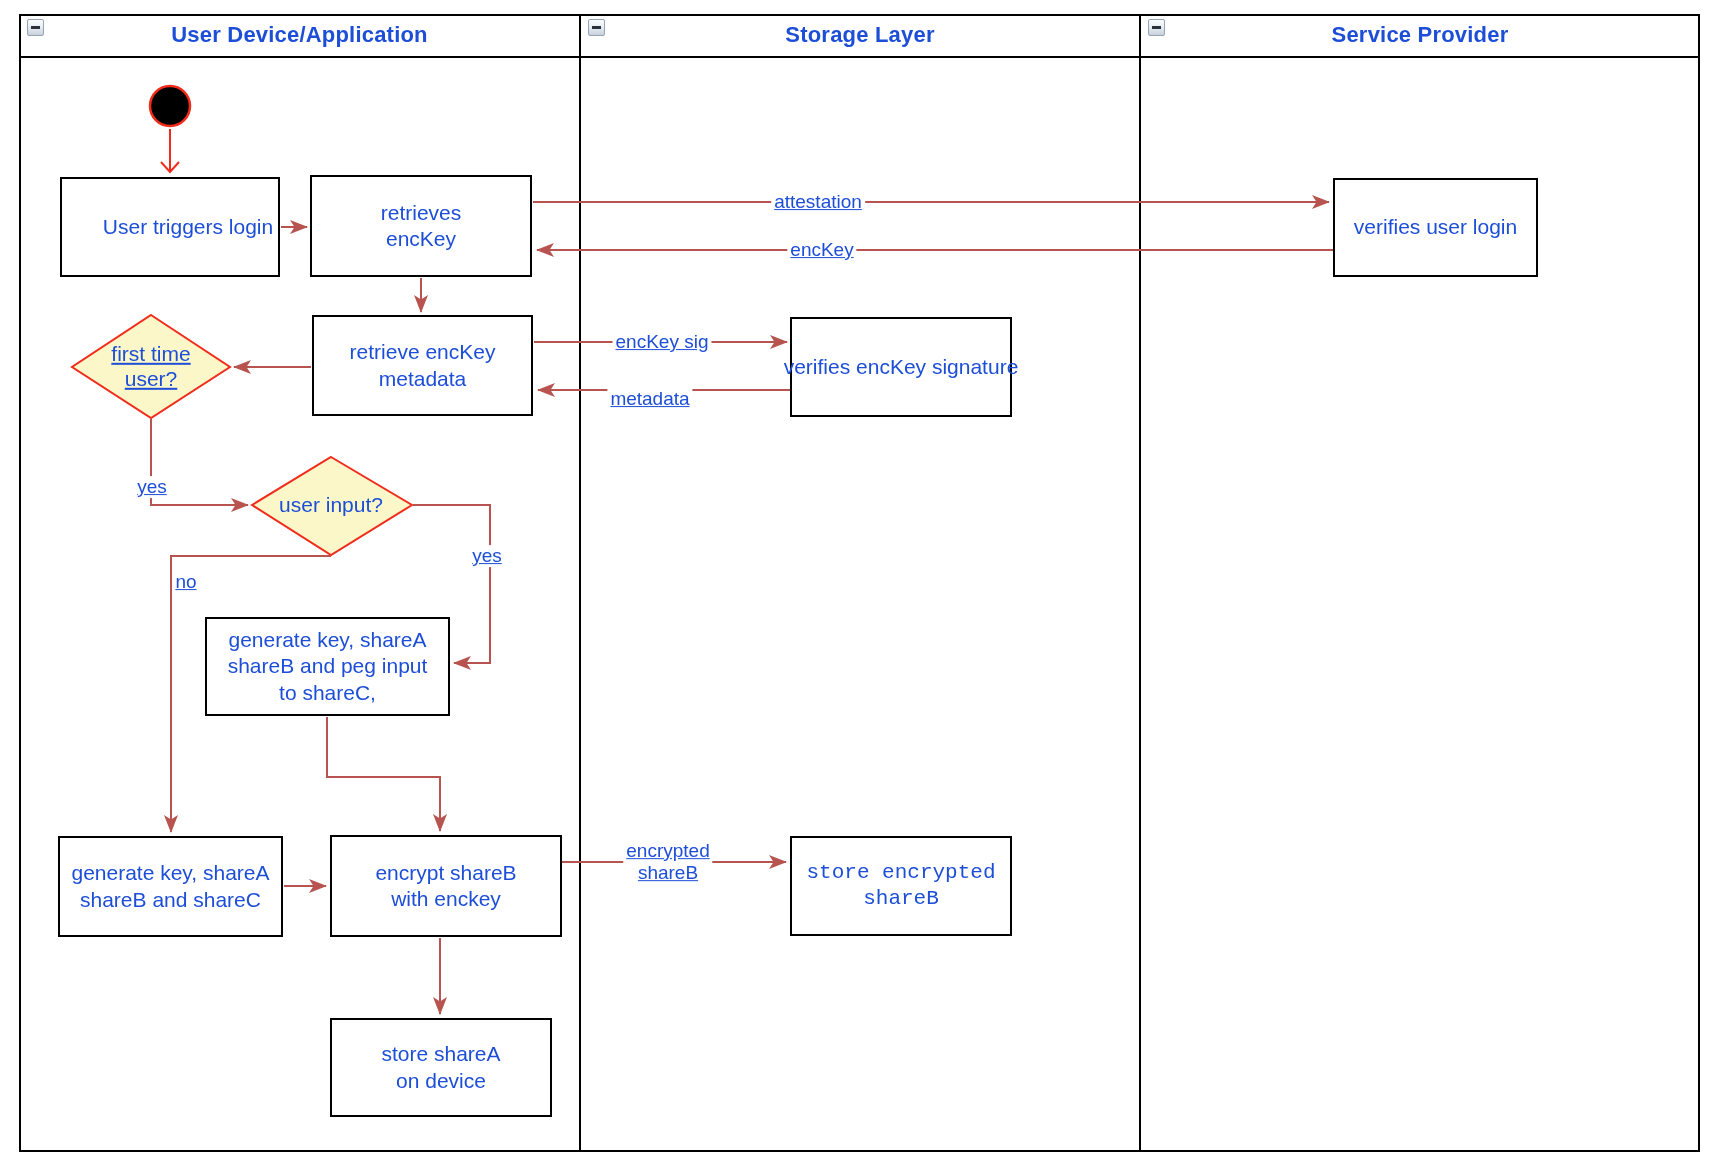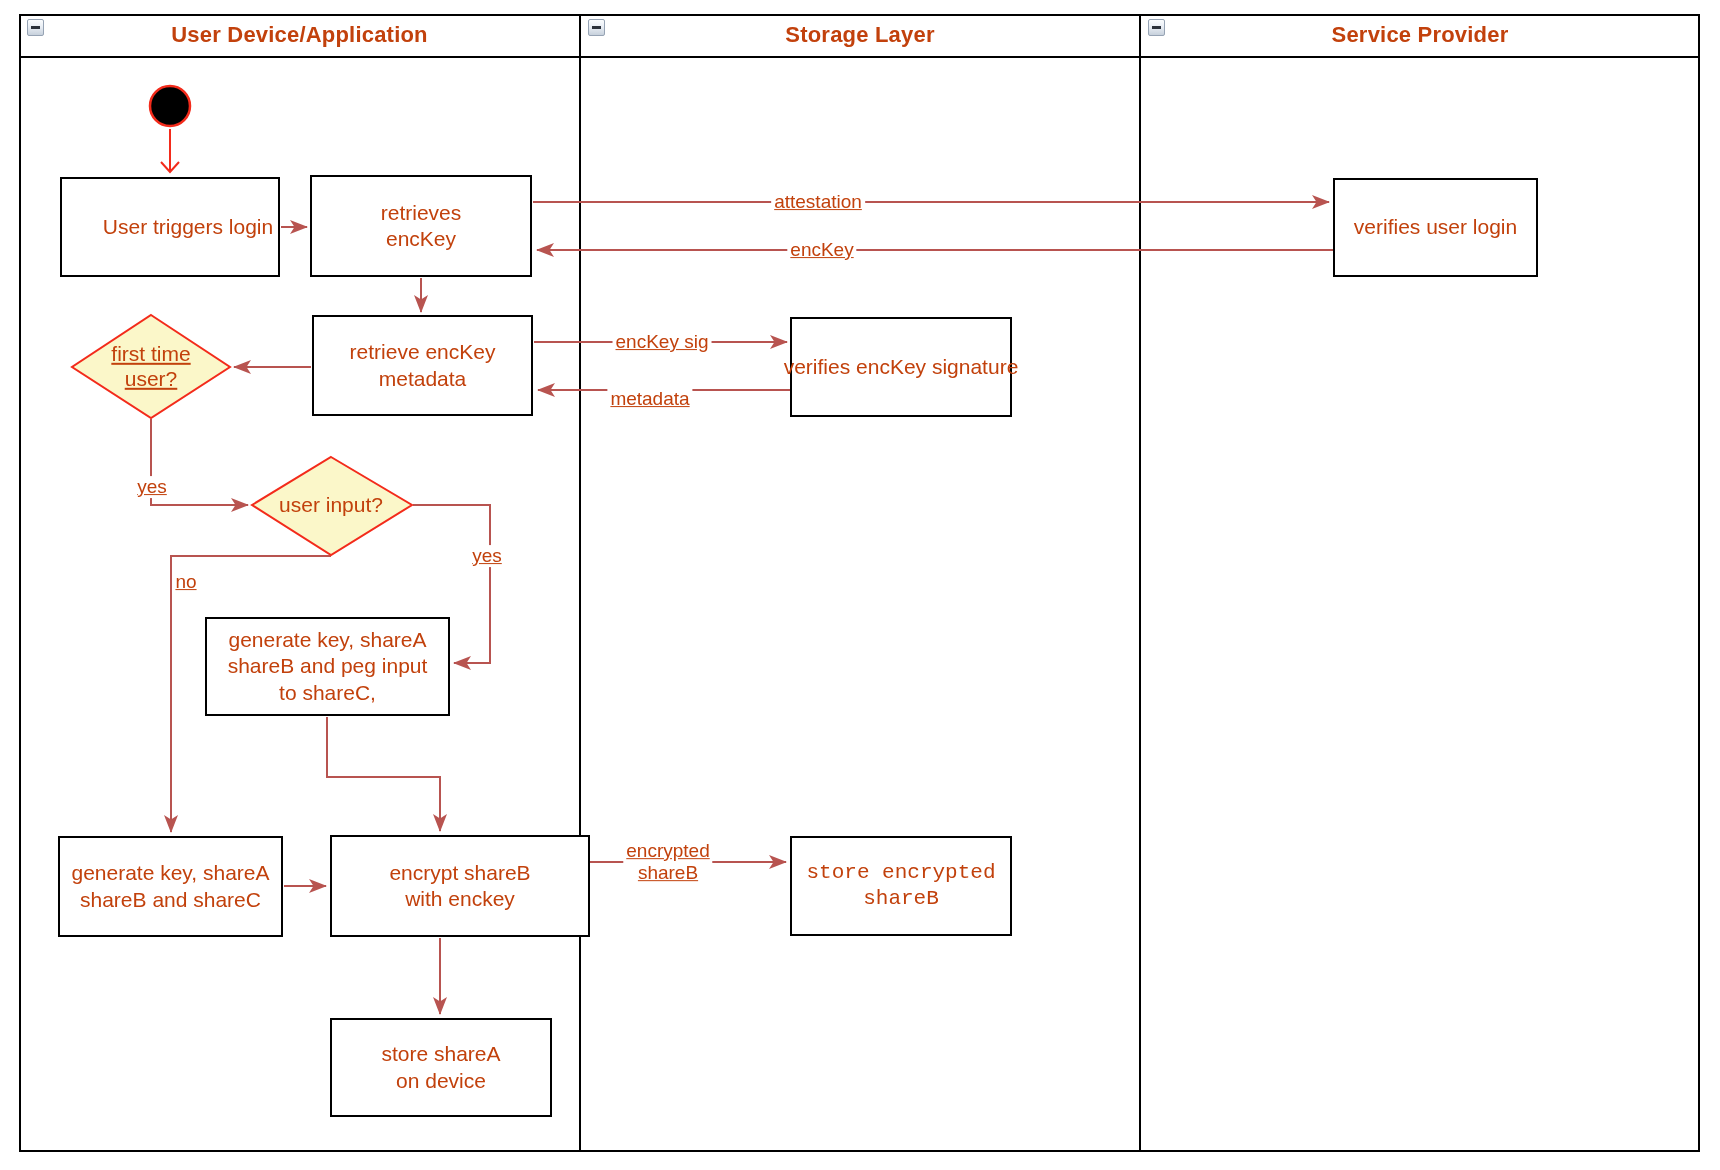--- a/index.html
+++ b/index.html
@@ -5,21 +5,21 @@
   :root{
     --arrow:#B85450;
     --highlight:#F32B1B;
     --diamond-fill:#FBF7C9;
     --box-border:#000000;
     --lane-border:#000000;
   }
   html,body{margin:0;padding:0;background:#ffffff;}
   .canvas{
     position:relative;width:1720px;height:1170px;background:#ffffff;overflow:hidden;
-    font-family:"Liberation Sans","DejaVu Sans",sans-serif;color:#c2410c;
+    font-family:"Liberation Sans","DejaVu Sans",sans-serif;color:#1d4ed8;
   }
   
   .pool{position:absolute;left:19px;top:14px;width:1681px;height:1138px;border:2px solid var(--lane-border);box-sizing:border-box;}
   .lane-header{position:absolute;top:14px;height:44px;border-bottom:2px solid var(--lane-border);box-sizing:border-box;display:flex;align-items:center;justify-content:center;}
   .lane-title{font-size:22px;font-weight:bold;letter-spacing:0.2px;}
   .lane-divider{position:absolute;top:14px;width:2px;height:1138px;background:var(--lane-border);}
   .collapse-btn{
     position:absolute;left:8px;top:5px;width:17px;height:17px;box-sizing:border-box;
     border:1px solid #96a3b4;border-radius:2px;
     background:linear-gradient(180deg,#fbfdfe 0%,#e9eef4 45%,#c7d1dc 100%);
@@ -119,21 +119,21 @@
   </div>
   <div class="node" style="left:205px;top:617px;width:245px;height:99px;">
     <div class="node-text">generate key, shareA
 shareB and peg input
 to shareC,</div>
   </div>
   <div class="node" style="left:58px;top:836px;width:225px;height:101px;">
     <div class="node-text">generate key, shareA
 shareB and shareC</div>
   </div>
-  <div class="node" style="left:330px;top:835px;width:260px;height:102px;">
+  <div class="node" style="left:330px;top:835px;width:232px;height:102px;">
     <div class="node-text">encrypt shareB
 with enckey</div>
   </div>
   <div class="node" style="left:790px;top:836px;width:222px;height:100px;font-family:Liberation Mono, monospace;">
     <div class="node-text">store encrypted
 shareB</div>
   </div>
   <div class="node" style="left:330px;top:1018px;width:222px;height:99px;">
     <div class="node-text">store shareA
 on device</div>

